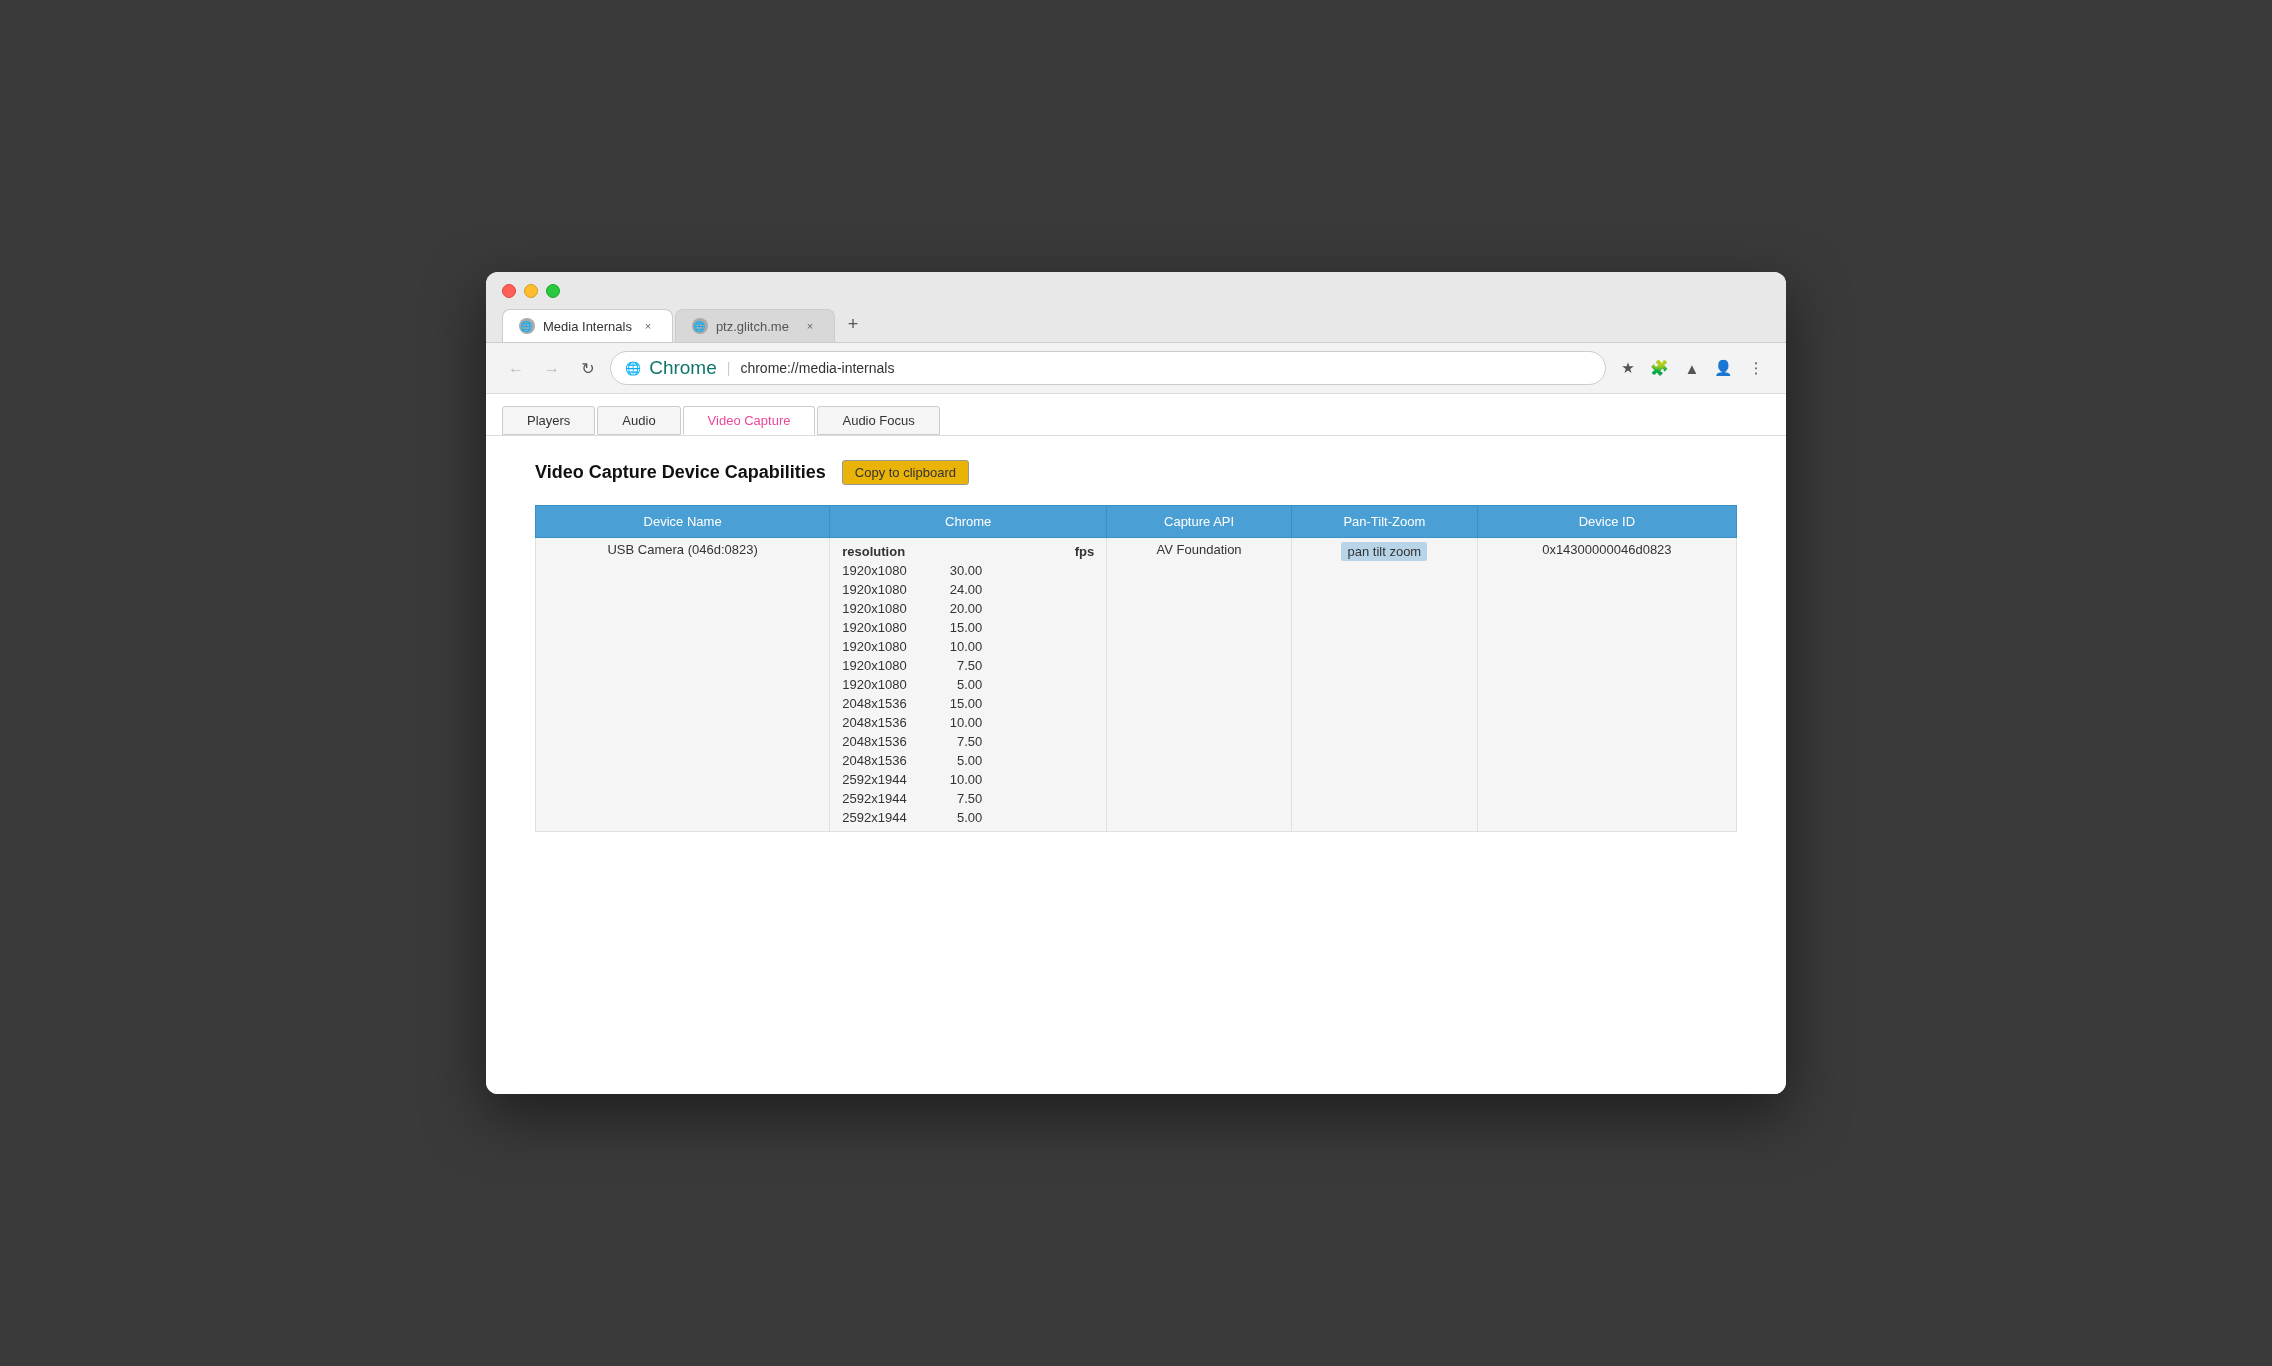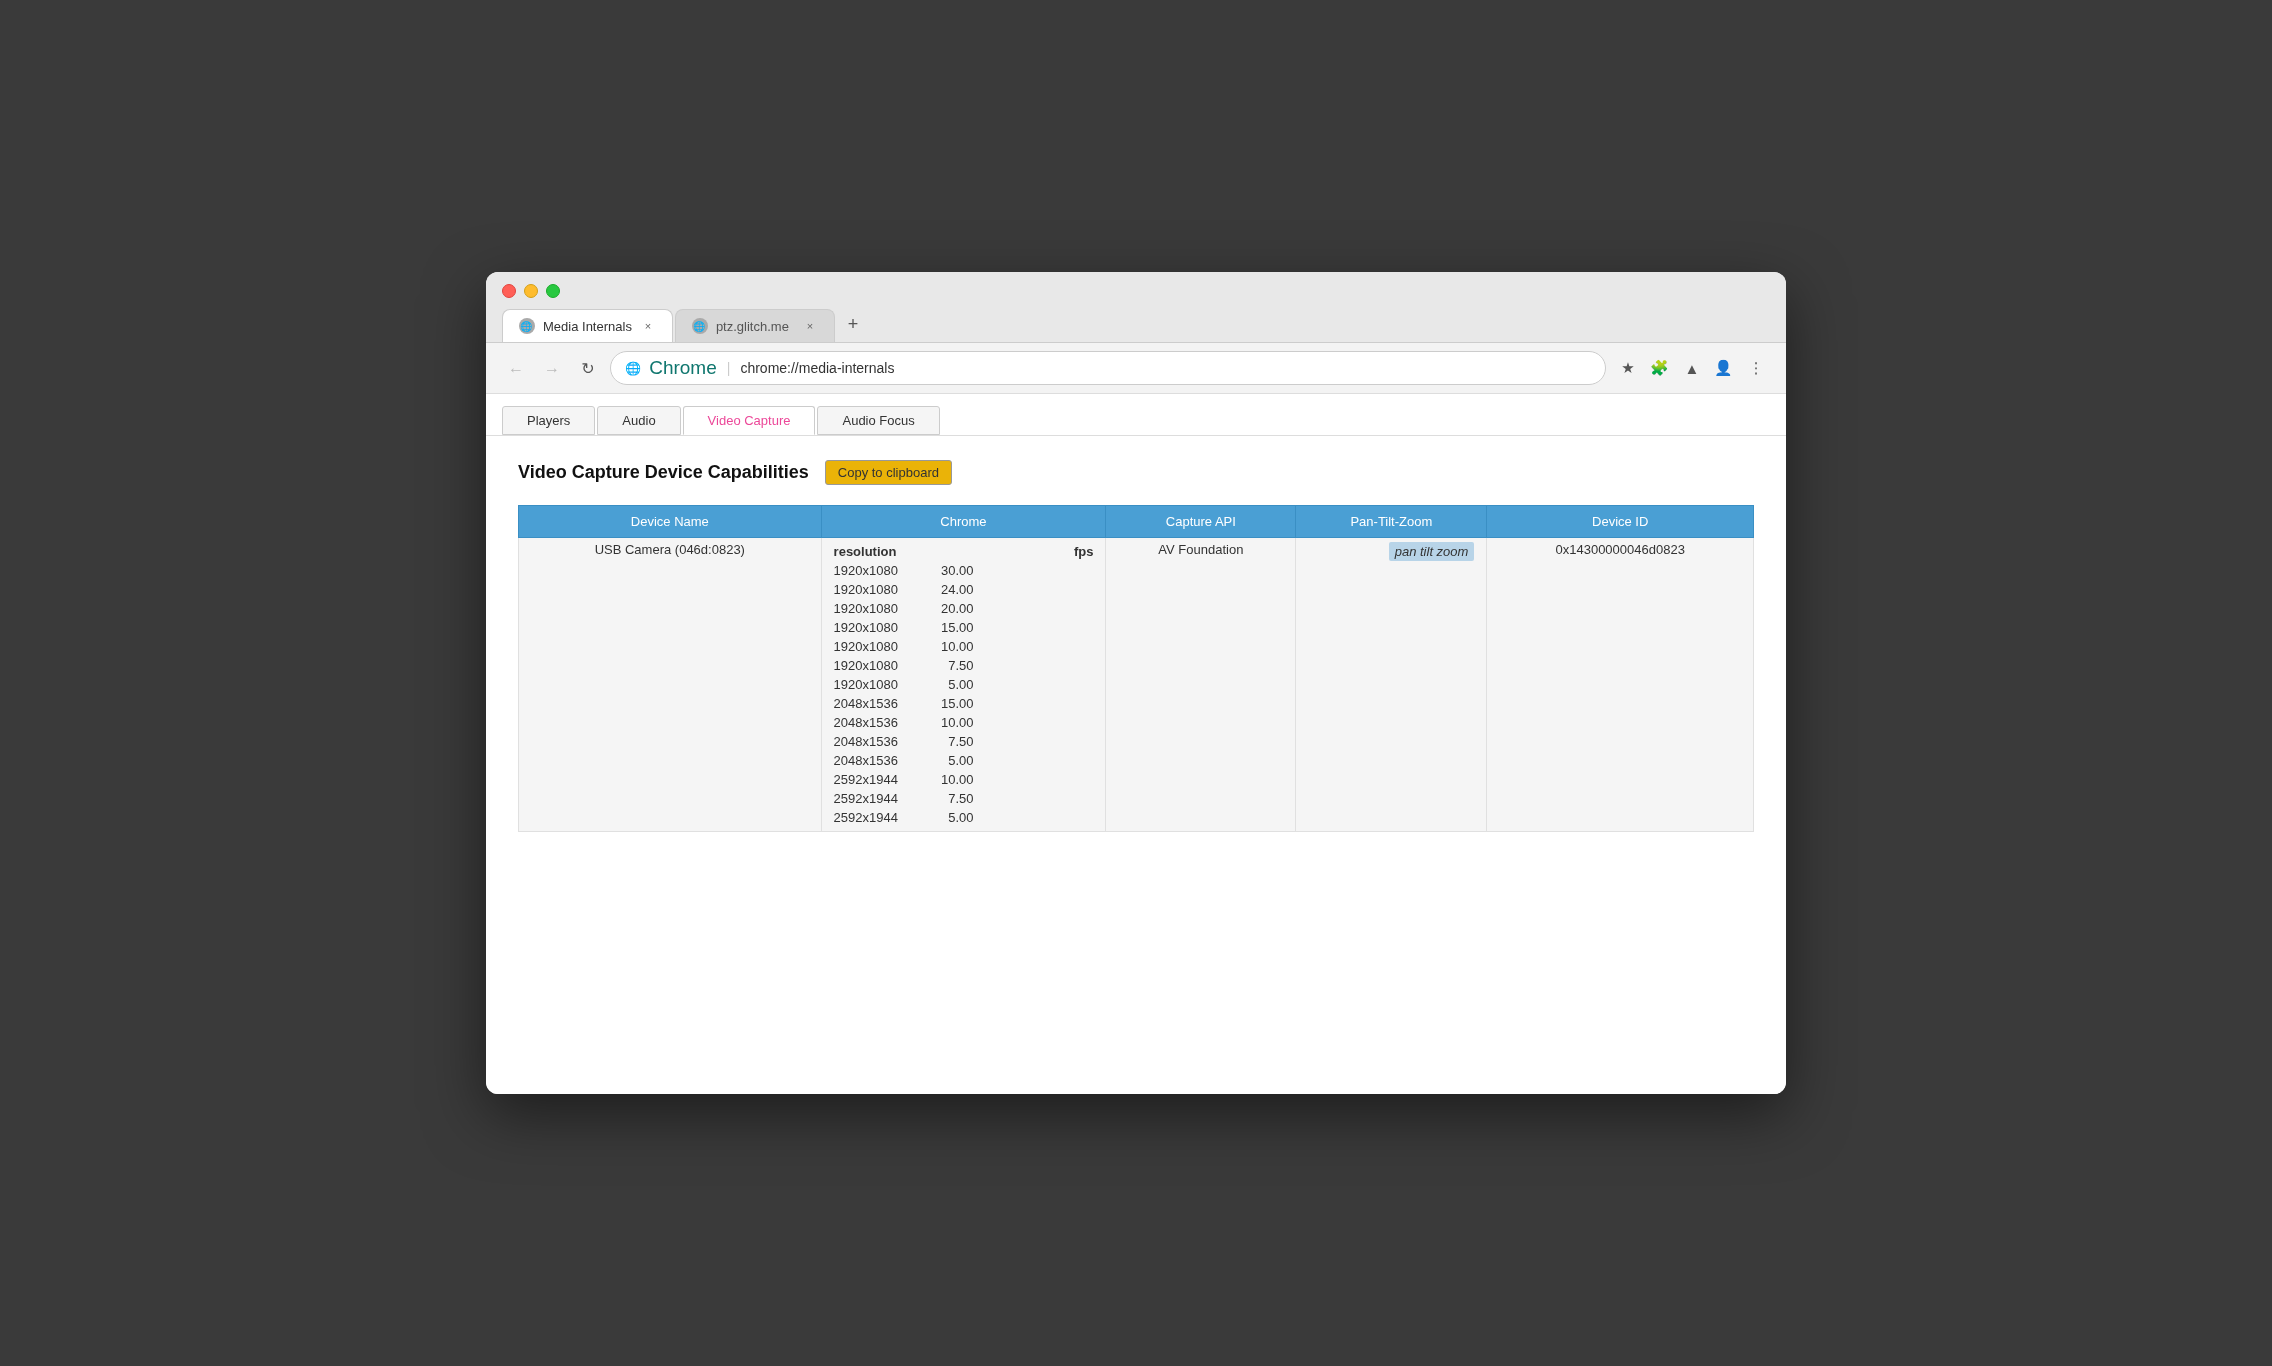--- a/index.html
+++ b/index.html
@@ -212,21 +212,21 @@
 
     .page-nav-tab.active {
       background: #fff;
       border-bottom-color: #fff;
       font-weight: 500;
       color: #ec4899;
     }
 
     
     .main-content {
-      padding: 24px 32px;
+      padding: 24px 49px;
     }
 
     .section-header {
       display: flex;
       align-items: center;
       gap: 16px;
       margin-bottom: 20px;
     }
 
     .section-title {
@@ -302,23 +302,22 @@
       text-align: center;
       white-space: nowrap;
     }
 
     .capture-api-cell {
       text-align: center;
       vertical-align: middle;
     }
 
     .ptz-cell {
-      text-align: right;
+      text-align: center;
       vertical-align: middle;
-      font-style: italic;
     }
 
     .ptz-value {
       background: #b8d4e8;
       padding: 2px 6px;
       border-radius: 2px;
       display: inline-block;
     }
 
     .device-id-cell {

